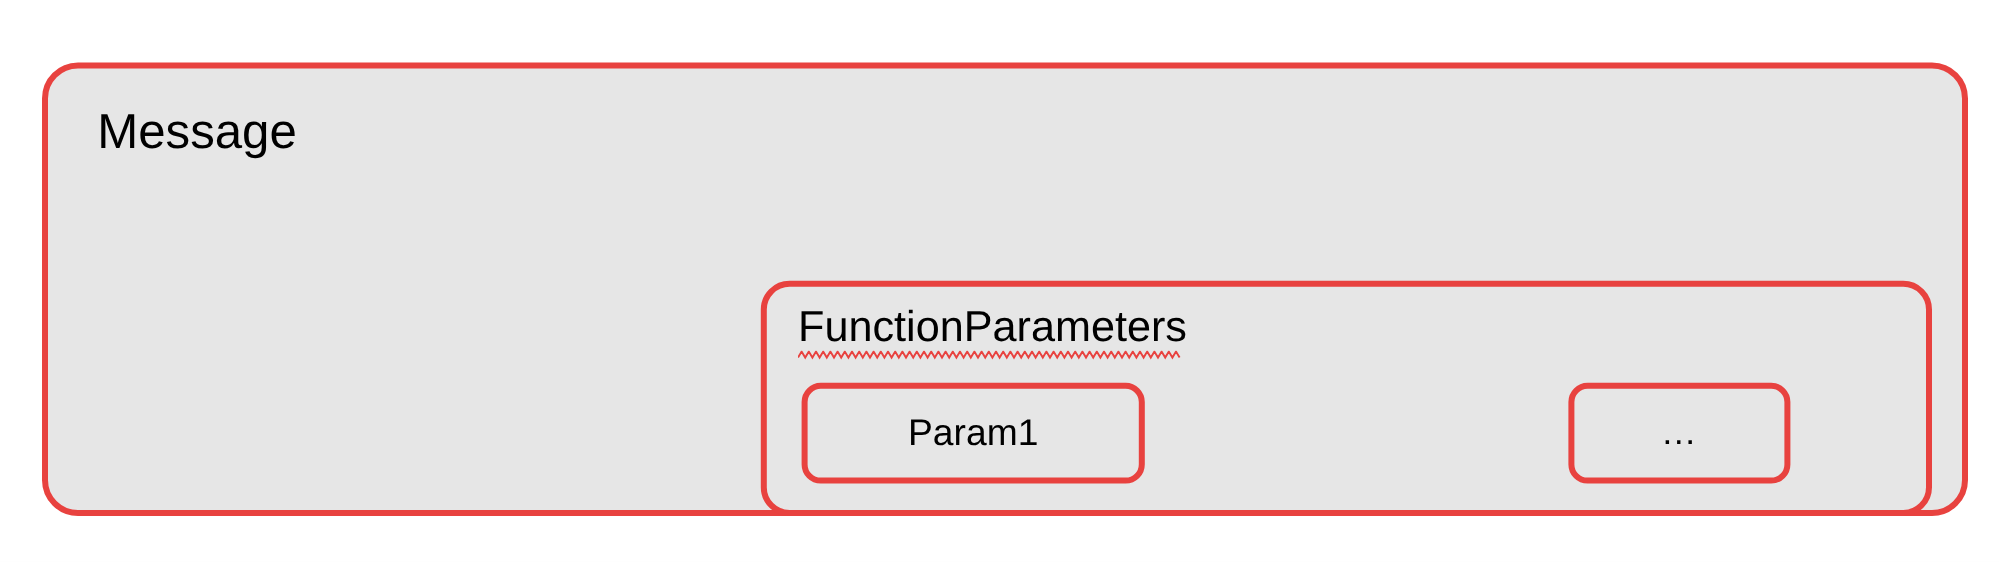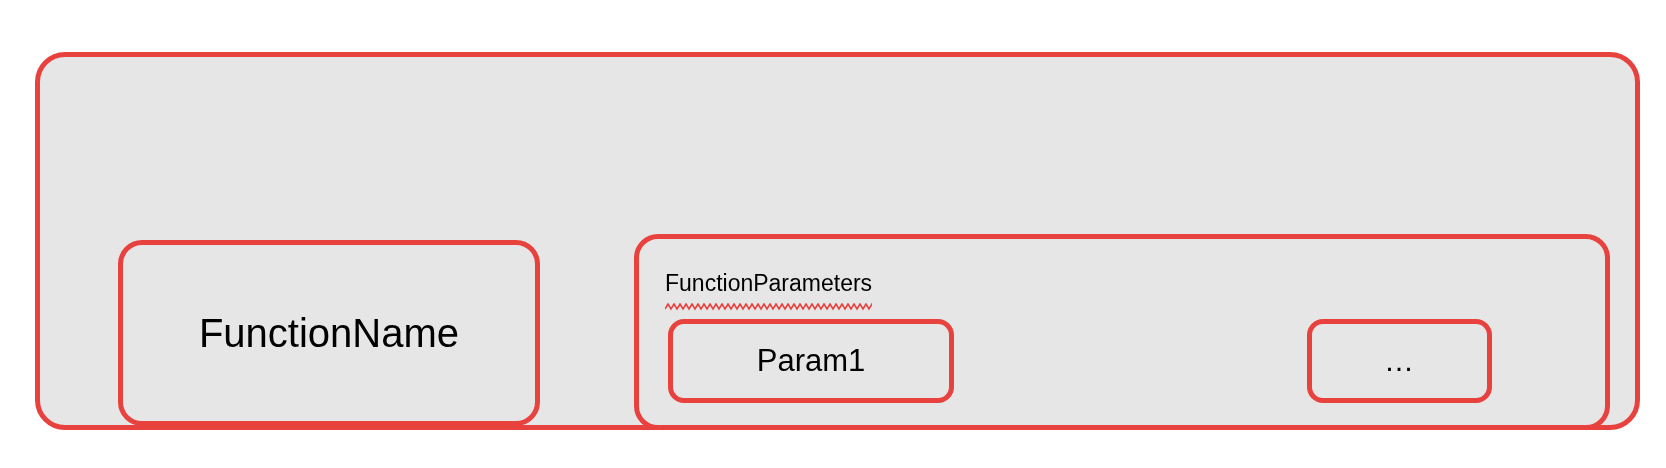--- a/index.html
+++ b/index.html
@@ -75,26 +75,25 @@
     height: 196px;
     border-radius: 24px;
   }
   .fparams-title-wrap {
     position: absolute;
     left: 26px;
     top: 14px;
     white-space: nowrap;
   }
   .fparams-title {
-    font-size: 23px;
+    font-size: 36px;
     line-height: 38px;
     color: #000000;
     display: inline-block;
     position: relative;
-    margin-top: 11px;
   }
   
   .squiggle {
     position: absolute;
     left: 0;
     bottom: -9px;
     width: 100%;
     height: 8px;
     overflow: hidden;
   }
@@ -138,24 +137,22 @@
     letter-spacing: 1px;
   }
 </style>
 </head>
 <body>
 
 <div class="canvas">
 
   <div class="box msg-box">
 
+    <div class="msg-title">Message</div>
 
-    <div class="box fname-box">
-      <div class="fname-label">FunctionName</div>
-    </div>
 
     <div class="box fparams-box">
 
       <div class="fparams-title-wrap">
         <span class="fparams-title">
           <span>FunctionParameters</span>
           <span class="squiggle">
             <svg width="320" height="8" viewBox="0 0 320 8" preserveAspectRatio="none" aria-hidden="true">
               <path d="M0 6 L3 1 L6 6 L9 1 L12 6 L15 1 L18 6 L21 1 L24 6 L27 1 L30 6 L33 1 L36 6 L39 1 L42 6 L45 1 L48 6 L51 1 L54 6 L57 1 L60 6 L63 1 L66 6 L69 1 L72 6 L75 1 L78 6 L81 1 L84 6 L87 1 L90 6 L93 1 L96 6 L99 1 L102 6 L105 1 L108 6 L111 1 L114 6 L117 1 L120 6 L123 1 L126 6 L129 1 L132 6 L135 1 L138 6 L141 1 L144 6 L147 1 L150 6 L153 1 L156 6 L159 1 L162 6 L165 1 L168 6 L171 1 L174 6 L177 1 L180 6 L183 1 L186 6 L189 1 L192 6 L195 1 L198 6 L201 1 L204 6 L207 1 L210 6 L213 1 L216 6 L219 1 L222 6 L225 1 L228 6 L231 1 L234 6 L237 1 L240 6 L243 1 L246 6 L249 1 L252 6 L255 1 L258 6 L261 1 L264 6 L267 1 L270 6 L273 1 L276 6 L279 1 L282 6 L285 1 L288 6 L291 1 L294 6 L297 1 L300 6 L303 1 L306 6 L309 1 L312 6 L315 1 L318 6" fill="none" stroke="#E8423F" stroke-width="1.6"></path>
             </svg>

